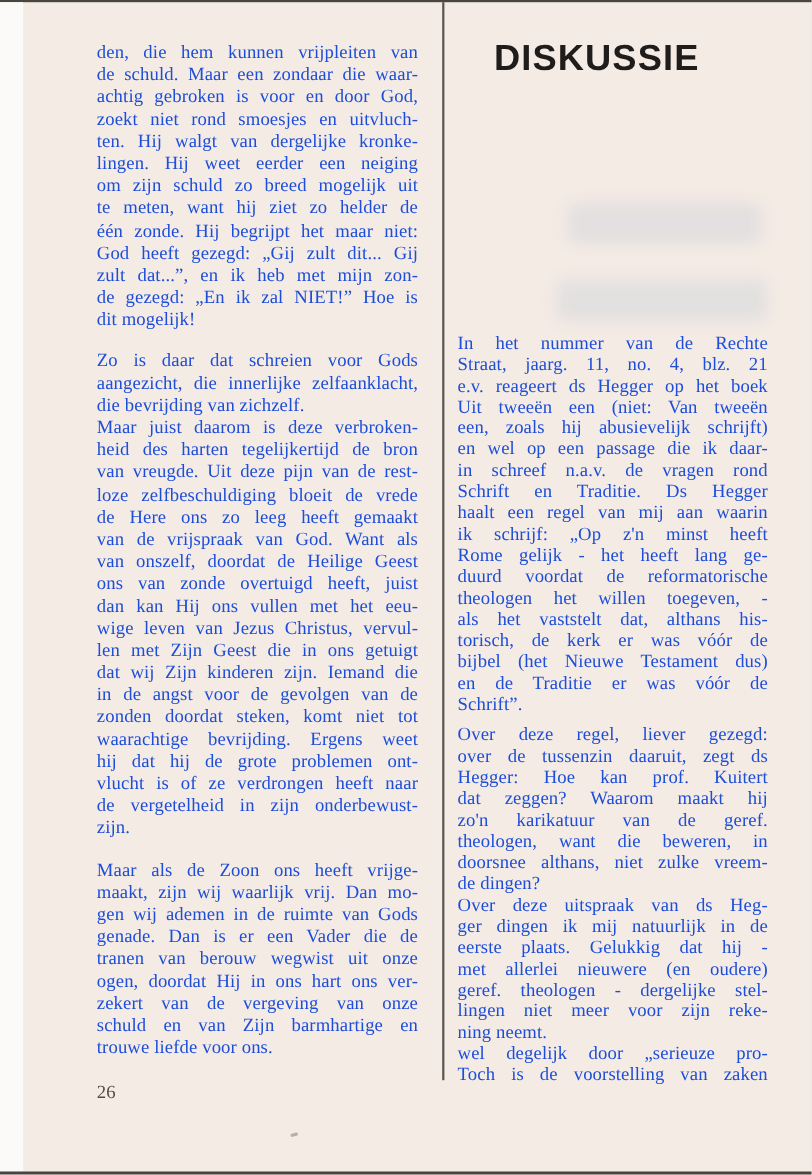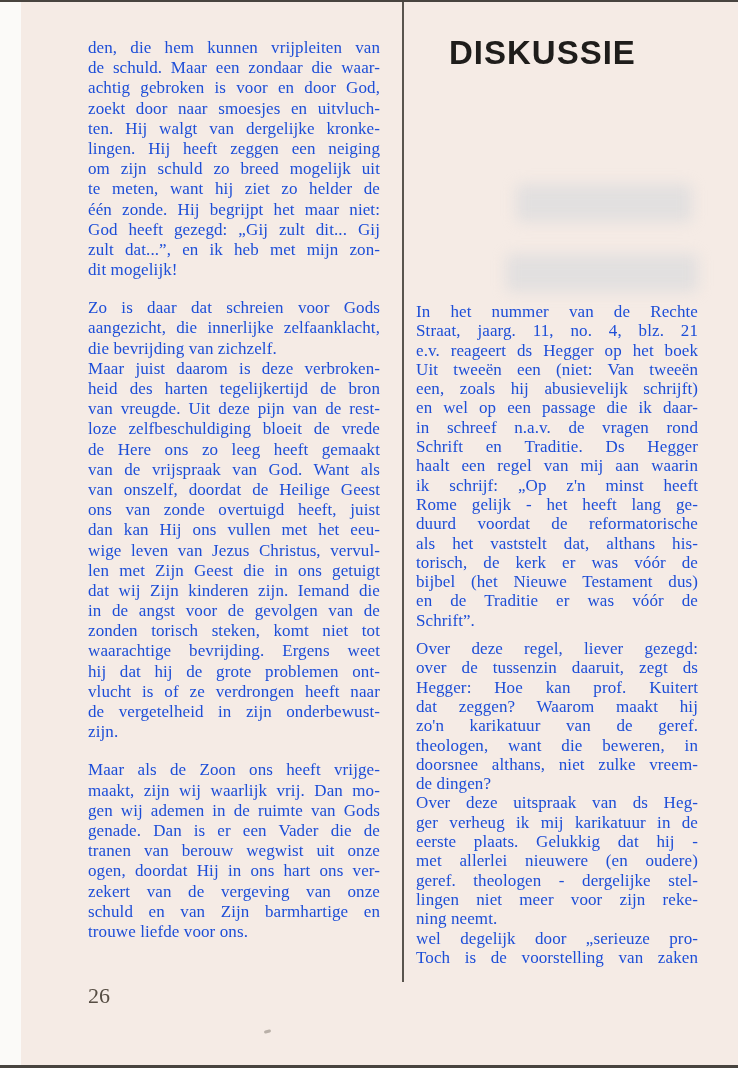--- a/index.html
+++ b/index.html
@@ -44,21 +44,21 @@
     text-align-last: justify;
     white-space: normal;
   }
   .col-left  .line { line-height: 20.2px; height: 20.2px; }
   .col-right .line { line-height: 19.3px; height: 19.3px; }
   .line.last { text-align-last: left; }
   .col-left  .block.gap { margin-top: 18px; }
   .col-right .block.gap { margin-top: 9px; }
   .page-number {
     position: absolute; left: 88px; top: 983px;
-    font-size: 22px; color: #564d43;
+    font-size: 17px; color: #564d43;
     font-family: "Liberation Serif", serif;
   }
   .ghost {
     position: absolute;
     background: rgba(205, 211, 218, 0.45);
     border-radius: 6px;
     filter: blur(7px);
   }
   .ghost-1 { left: 516px; top: 184px; width: 176px; height: 38px; }
   .ghost-2 { left: 506px; top: 254px; width: 192px; height: 38px; }
@@ -80,28 +80,29 @@
 
   <div class="divider"></div>
 
   <div class="heading">DISKUSSIE</div>
 
   <div class="column col-left">
       <div class="block">
         <div class="line">den, die hem kunnen vrijpleiten van</div>
         <div class="line">de schuld. Maar een zondaar die waar-</div>
         <div class="line">achtig gebroken is voor en door God,</div>
-        <div class="line">zoekt door naar smoesjes en uitvluch-</div>
+        <div class="line">zoekt niet rond smoesjes en uitvluch-</div>
         <div class="line">ten. Hij walgt van dergelijke kronke-</div>
-        <div class="line">lingen. Hij heeft zeggen een neiging</div>
+        <div class="line">lingen. Hij weet eerder een neiging</div>
         <div class="line">om zijn schuld zo breed mogelijk uit</div>
         <div class="line">te meten, want hij ziet zo helder de</div>
         <div class="line">één zonde. Hij begrijpt het maar niet:</div>
         <div class="line">God heeft gezegd: „Gij zult dit... Gij</div>
         <div class="line">zult dat...”, en ik heb met mijn zon-</div>
+        <div class="line">de gezegd: „En ik zal NIET!” Hoe is</div>
         <div class="line last">dit mogelijk!</div>
       </div>
       <div class="block gap">
         <div class="line">Zo is daar dat schreien voor Gods</div>
         <div class="line">aangezicht, die innerlijke zelfaanklacht,</div>
         <div class="line last">die bevrijding van zichzelf.</div>
       </div>
       <div class="block">
         <div class="line">Maar juist daarom is deze verbroken-</div>
         <div class="line">heid des harten tegelijkertijd de bron</div>
@@ -109,21 +110,21 @@
         <div class="line">loze zelfbeschuldiging bloeit de vrede</div>
         <div class="line">de Here ons zo leeg heeft gemaakt</div>
         <div class="line">van de vrijspraak van God. Want als</div>
         <div class="line">van onszelf, doordat de Heilige Geest</div>
         <div class="line">ons van zonde overtuigd heeft, juist</div>
         <div class="line">dan kan Hij ons vullen met het eeu-</div>
         <div class="line">wige leven van Jezus Christus, vervul-</div>
         <div class="line">len met Zijn Geest die in ons getuigt</div>
         <div class="line">dat wij Zijn kinderen zijn. Iemand die</div>
         <div class="line">in de angst voor de gevolgen van de</div>
-        <div class="line">zonden torisch steken, komt niet tot</div>
+        <div class="line">zonden doordat steken, komt niet tot</div>
         <div class="line">waarachtige bevrijding. Ergens weet</div>
         <div class="line">hij dat hij de grote problemen ont-</div>
         <div class="line">vlucht is of ze verdrongen heeft naar</div>
         <div class="line">de vergetelheid in zijn onderbewust-</div>
         <div class="line last">zijn.</div>
       </div>
       <div class="block gap">
         <div class="line">Maar als de Zoon ons heeft vrijge-</div>
         <div class="line">maakt, zijn wij waarlijk vrij. Dan mo-</div>
         <div class="line">gen wij ademen in de ruimte van Gods</div>
@@ -143,39 +144,40 @@
         <div class="line">e.v. reageert ds Hegger op het boek</div>
         <div class="line">Uit tweeën een (niet: Van tweeën</div>
         <div class="line">een, zoals hij abusievelijk schrijft)</div>
         <div class="line">en wel op een passage die ik daar-</div>
         <div class="line">in schreef n.a.v. de vragen rond</div>
         <div class="line">Schrift en Traditie. Ds Hegger</div>
         <div class="line">haalt een regel van mij aan waarin</div>
         <div class="line">ik schrijf: „Op z'n minst heeft</div>
         <div class="line">Rome gelijk - het heeft lang ge-</div>
         <div class="line">duurd voordat de reformatorische</div>
+        <div class="line">theologen het willen toegeven, -</div>
         <div class="line">als het vaststelt dat, althans his-</div>
         <div class="line">torisch, de kerk er was vóór de</div>
         <div class="line">bijbel (het Nieuwe Testament dus)</div>
         <div class="line">en de Traditie er was vóór de</div>
         <div class="line last">Schrift”.</div>
       </div>
       <div class="block gap">
         <div class="line">Over deze regel, liever gezegd:</div>
         <div class="line">over de tussenzin daaruit, zegt ds</div>
         <div class="line">Hegger: Hoe kan prof. Kuitert</div>
         <div class="line">dat zeggen? Waarom maakt hij</div>
         <div class="line">zo'n karikatuur van de geref.</div>
         <div class="line">theologen, want die beweren, in</div>
         <div class="line">doorsnee althans, niet zulke vreem-</div>
         <div class="line last">de dingen?</div>
       </div>
       <div class="block">
         <div class="line">Over deze uitspraak van ds Heg-</div>
-        <div class="line">ger verheug ik mij karikatuur in de</div>
+        <div class="line">ger dingen ik mij natuurlijk in de</div>
         <div class="line">eerste plaats. Gelukkig dat hij -</div>
         <div class="line">met allerlei nieuwere (en oudere)</div>
         <div class="line">geref. theologen - dergelijke stel-</div>
         <div class="line">lingen niet meer voor zijn reke-</div>
         <div class="line last">ning neemt.</div>
       </div>
       <div class="block">
         <div class="line">wel degelijk door „serieuze pro-</div>
         <div class="line">Toch is de voorstelling van zaken</div>
       </div>

